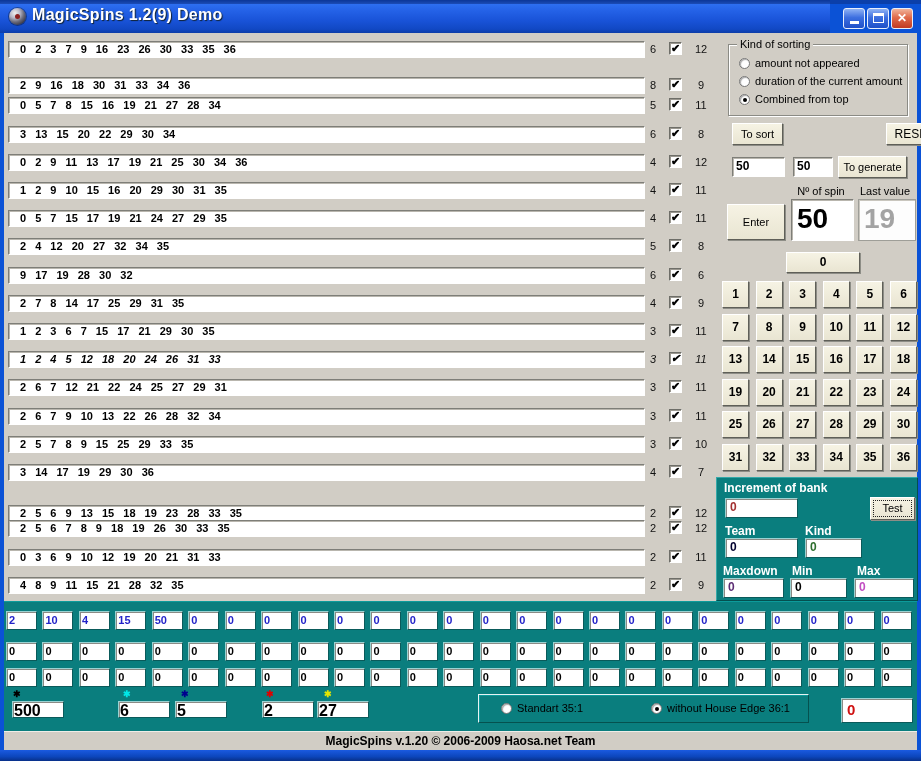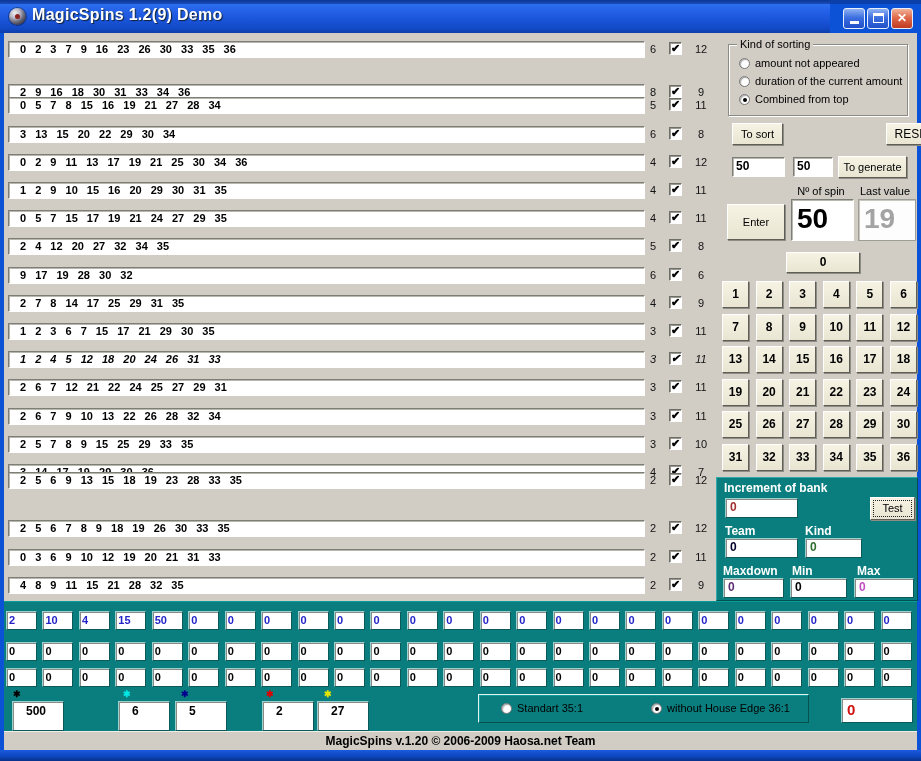--- a/index.html
+++ b/index.html
@@ -81,21 +81,21 @@
   .btn-test{position:absolute;left:153px;top:19px;width:45px;height:23px;font-size:11px;line-height:21px;
     outline:1px dotted #222;outline-offset:-4px;}
 
   
   .teal{position:absolute;left:4px;top:601px;width:913px;height:130px;background:#0a7e7e;border-top:1px solid #0c9b9b;}
   .bet-row{position:absolute;left:2px;width:910px;height:19px;display:flex;gap:5.45px;}
   .bet{width:31px;height:19px;font-size:11px;font-weight:bold;line-height:16px;padding-left:2px;
     background:#fff;border:1px solid;border-color:#9ad2d2 #0a5a5a #0a5a5a #9ad2d2;box-shadow:inset 1px 1px 0 #8b8b85;}
   .bet.blue{color:#2323c8;}
   .star{position:absolute;font-size:9px;line-height:8px;font-weight:bold;}
-  .mark-field{position:absolute;width:52px;height:30px;background:#fff;font-size:12px;font-weight:bold;line-height:18px;padding-left:13px;
+  .mark-field{position:absolute;width:52px;height:17px;background:#fff;font-size:16px;font-weight:bold;line-height:18px;padding-left:1px;
     border:1px solid;border-color:#9ad2d2 #0a5a5a #0a5a5a #9ad2d2;box-shadow:inset 1px 1px 0 #8b8b85;}
   .payout{position:absolute;left:474px;top:92px;width:331px;height:29px;
     border:1px solid;border-color:#e6f2f2 #05514f #05514f #e6f2f2;box-shadow:inset 1px 1px 0 #0c9b9b;}
   .payout .opt2{position:absolute;top:7px;height:14px;font-size:11px;color:#000;white-space:nowrap;}
   .result{position:absolute;left:837px;top:96px;width:72px;height:25px;background:#fff;
     color:#cf1111;font-size:15px;font-weight:bold;line-height:22px;padding-left:5px;
     border:1px solid;border-color:#9ad2d2 #0a5a5a #0a5a5a #9ad2d2;box-shadow:inset 1px 1px 0 #8b8b85;}
 
   
   .statusbar{position:absolute;left:4px;top:731px;width:913px;height:19px;background:#d1cdc5;
@@ -117,21 +117,21 @@
   </div>
 
   <div class="main">
     <div id="rows">
         <div class="row" style="top: 8px;">
           <div class="row-field f3">0 2 3 7 9 16 23 26 30 33 35 36</div>
           <div class="row-c1">6</div>
           <div class="cbx">✔</div>
           <div class="row-c2">12</div>
         </div>
-        <div class="row" style="top: 51px; padding-left: 25px;">
+        <div class="row" style="top: 44px; padding-left: 25px;">
           <div class="row-field f3">2 9 16 18 30 31 33 34 36</div>
           <div class="row-c1">8</div>
           <div class="cbx">✔</div>
           <div class="row-c2">9</div>
         </div>
         <div class="row" style="top: 64.4px;">
           <div class="row-field f3">0 5 7 8 15 16 19 21 27 28 34</div>
           <div class="row-c1">5</div>
           <div class="cbx">✔</div>
           <div class="row-c2">11</div>
@@ -207,21 +207,21 @@
           <div class="row-c1">3</div>
           <div class="cbx">✔</div>
           <div class="row-c2">10</div>
         </div>
         <div class="row" style="top: 431px;">
           <div class="row-field f3">3 14 17 19 29 30 36</div>
           <div class="row-c1">4</div>
           <div class="cbx">✔</div>
           <div class="row-c2">7</div>
         </div>
-        <div class="row" style="top: 439px;">
+        <div class="row" style="top: 472px;">
           <div class="row-field f3">2 5 6 9 13 15 18 19 23 28 33 35</div>
           <div class="row-c1">2</div>
           <div class="cbx">✔</div>
           <div class="row-c2">12</div>
         </div>
         <div class="row" style="top: 487.4px;">
           <div class="row-field f3">2 5 6 7 8 9 18 19 26 30 33 35</div>
           <div class="row-c1">2</div>
           <div class="cbx">✔</div>
           <div class="row-c2">12</div>

